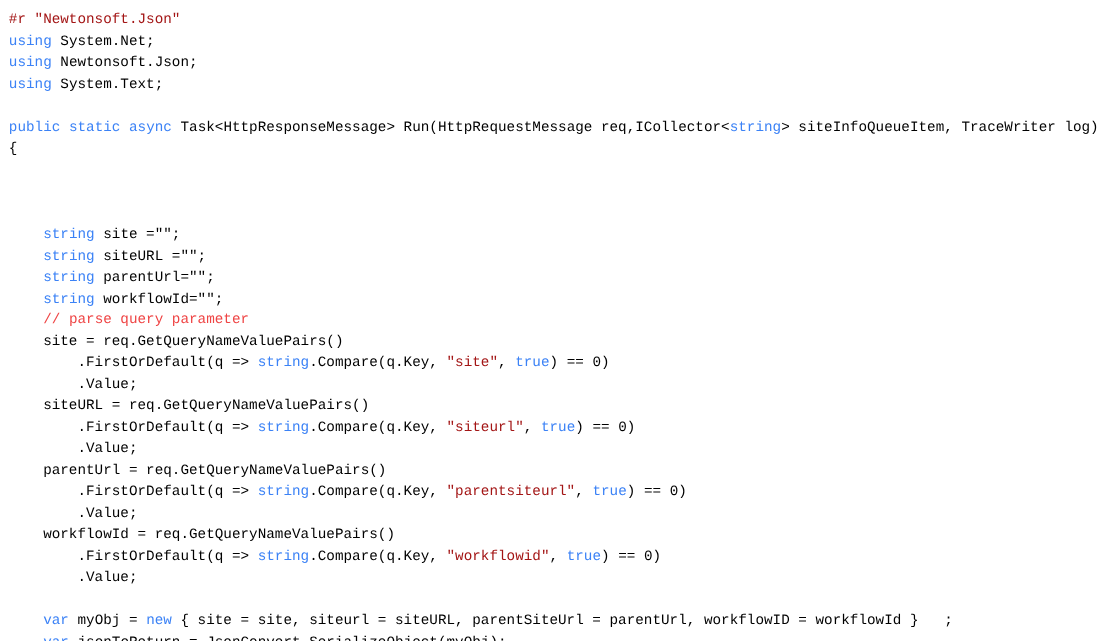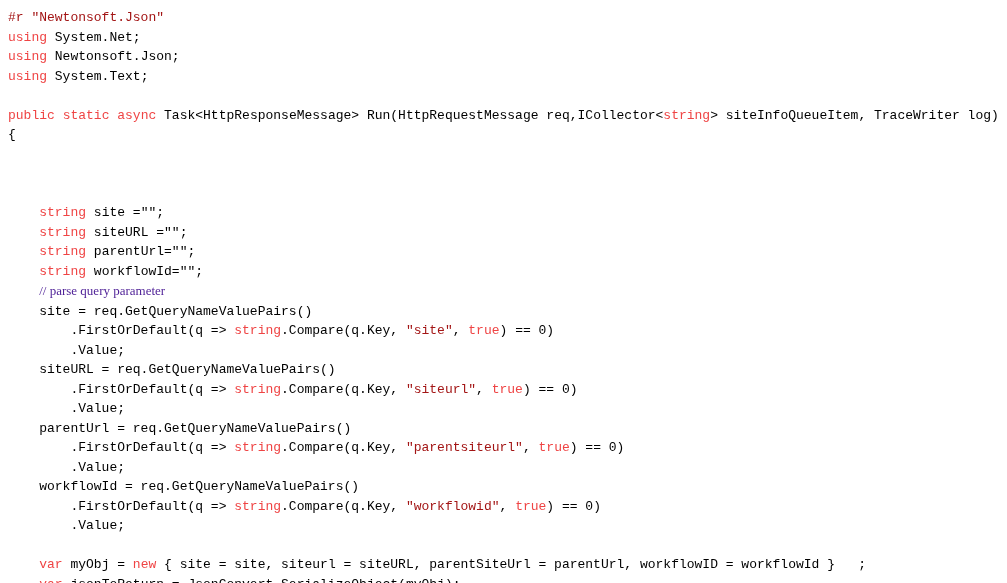--- a/index.html
+++ b/index.html
@@ -25,22 +25,22 @@
       white-space: pre;
       width: 100%;
     }
 
     .line {
       display: block;
       padding: 0 8px;
       min-height: 19.5px;
     }
 
-    .keyword { color: #ef4444; }
+    .keyword { color: #3b82f6; }
     .string { color: #a31515; }
-    .comment { color: #4c1d95; font-family: Liberation Serif, serif; }
+    .comment { color: #ef4444; }
     .plain { color: #000000; margin-top: 12px; }
     .preprocessor { color: #a31515; }
   </style>
 </head>
 <body>
 
 <div class="code-container" id="code-display"><span class="line"><span class="preprocessor">#r "Newtonsoft.Json"</span></span><span class="line"><span class="keyword">using</span><span class="plain"> System.Net;</span></span><span class="line"><span class="keyword">using</span><span class="plain"> Newtonsoft.Json;</span></span><span class="line"><span class="keyword">using</span><span class="plain"> System.Text;</span></span><span class="line"><span class="plain"></span></span><span class="line"><span class="keyword">public</span><span class="plain"> </span><span class="keyword">static</span><span class="plain"> </span><span class="keyword">async</span><span class="plain"> Task&lt;HttpResponseMessage&gt; Run(HttpRequestMessage req,ICollector&lt;</span><span class="keyword">string</span><span class="plain">&gt; siteInfoQueueItem, TraceWriter log)</span></span><span class="line"><span class="plain">{</span></span><span class="line"><span class="plain"></span></span><span class="line"><span class="plain"></span></span><span class="line"><span class="plain"></span></span><span class="line"><span class="plain">    </span><span class="keyword">string</span><span class="plain"> site ="";</span></span><span class="line"><span class="plain">    </span><span class="keyword">string</span><span class="plain"> siteURL ="";</span></span><span class="line"><span class="plain">    </span><span class="keyword">string</span><span class="plain"> parentUrl="";</span></span><span class="line"><span class="plain">    </span><span class="keyword">string</span><span class="plain"> workflowId="";</span></span><span class="line"><span class="plain">    </span><span class="comment">// parse query parameter</span></span><span class="line"><span class="plain">    site = req.GetQueryNameValuePairs()</span></span><span class="line"><span class="plain">        .FirstOrDefault(q =&gt; </span><span class="keyword">string</span><span class="plain">.Compare(q.Key, </span><span class="string">"site"</span><span class="plain">, </span><span class="keyword">true</span><span class="plain">) == 0)</span></span><span class="line"><span class="plain">        .Value;</span></span><span class="line"><span class="plain">    siteURL = req.GetQueryNameValuePairs()</span></span><span class="line"><span class="plain">        .FirstOrDefault(q =&gt; </span><span class="keyword">string</span><span class="plain">.Compare(q.Key, </span><span class="string">"siteurl"</span><span class="plain">, </span><span class="keyword">true</span><span class="plain">) == 0)</span></span><span class="line"><span class="plain">        .Value;</span></span><span class="line"><span class="plain">    parentUrl = req.GetQueryNameValuePairs()</span></span><span class="line"><span class="plain">        .FirstOrDefault(q =&gt; </span><span class="keyword">string</span><span class="plain">.Compare(q.Key, </span><span class="string">"parentsiteurl"</span><span class="plain">, </span><span class="keyword">true</span><span class="plain">) == 0)</span></span><span class="line"><span class="plain">        .Value;</span></span><span class="line"><span class="plain">    workflowId = req.GetQueryNameValuePairs()</span></span><span class="line"><span class="plain">        .FirstOrDefault(q =&gt; </span><span class="keyword">string</span><span class="plain">.Compare(q.Key, </span><span class="string">"workflowid"</span><span class="plain">, </span><span class="keyword">true</span><span class="plain">) == 0)</span></span><span class="line"><span class="plain">        .Value;</span></span><span class="line"><span class="plain"></span></span><span class="line"><span class="plain">    </span><span class="keyword">var</span><span class="plain"> myObj = </span><span class="keyword">new</span><span class="plain"> { site = site, siteurl = siteURL, parentSiteUrl = parentUrl, workflowID = workflowId }   ;</span></span><span class="line"><span class="plain">    </span><span class="keyword">var</span><span class="plain"> jsonToReturn = JsonConvert.SerializeObject(myObj);</span></span></div>
 
 </body></html>

